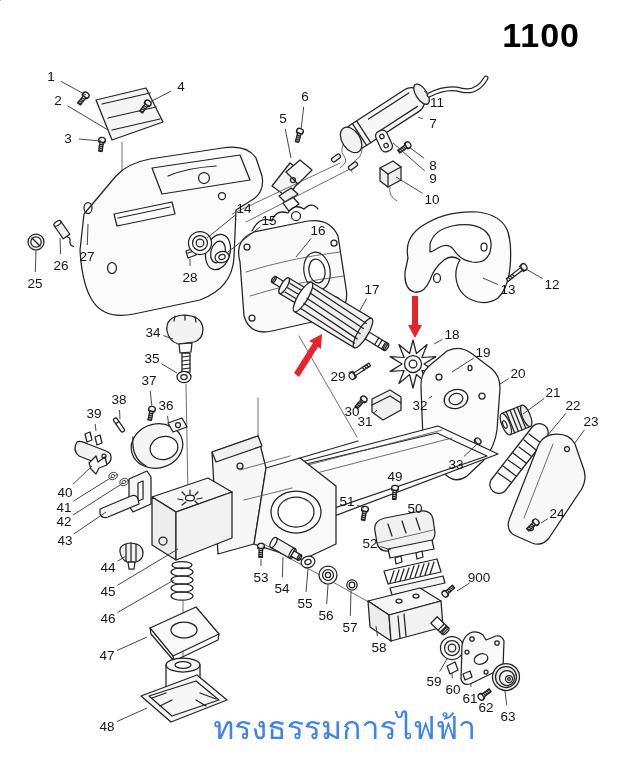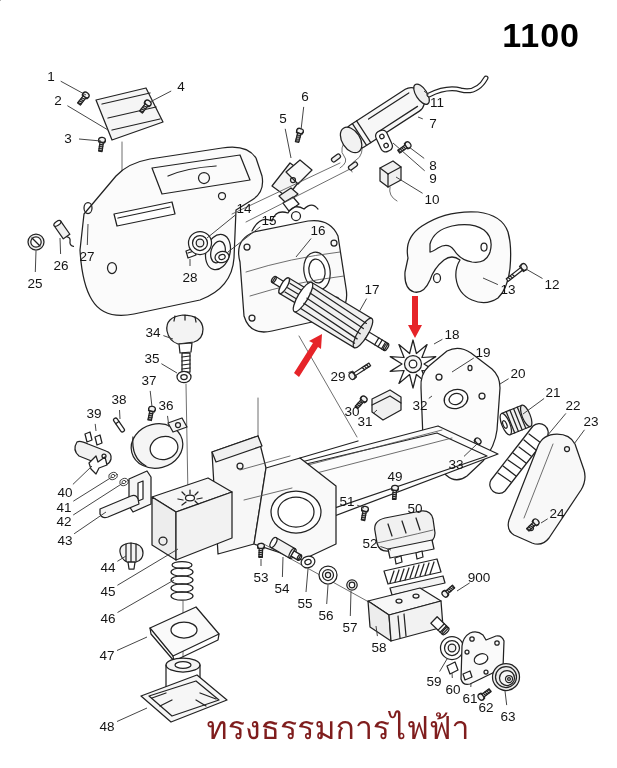--- a/index.html
+++ b/index.html
@@ -1,21 +1,21 @@
 <!DOCTYPE html>
 <html><head>
 <meta charset="utf-8">
 <style>
   html,body{margin:0;padding:0;background:#fff;}
   #page{position:relative;width:614px;height:768px;background:#fff;overflow:hidden;
         font-family:"Liberation Sans",sans-serif;}
   #page-title{position:absolute;top:16px;right:34px;font-size:34px;font-weight:bold;
         letter-spacing:1px;color:#000;}
-  #watermark{position:absolute;left:200px;top:702px;width:276px;text-align:center;
-        font-size:32px;color:#7f1d1d;white-space:nowrap;}
+  #watermark{position:absolute;left:200px;top:702px;width:276px;text-align:right;
+        font-size:32px;color:#3b82f6;white-space:nowrap;}
   svg{display:block;}
   .art{stroke:#222;stroke-width:1.25;fill:none;stroke-linecap:round;stroke-linejoin:round;}
   .thin{stroke:#4a4a4a;stroke-width:.8;}
   .labels text{font-family:"Liberation Sans",sans-serif;font-size:13.5px;fill:#141414;
         text-anchor:middle;stroke:none;}
   .labels line{stroke:#3c3c3c;stroke-width:.95;}
 </style>
 </head>
 <body>
 

